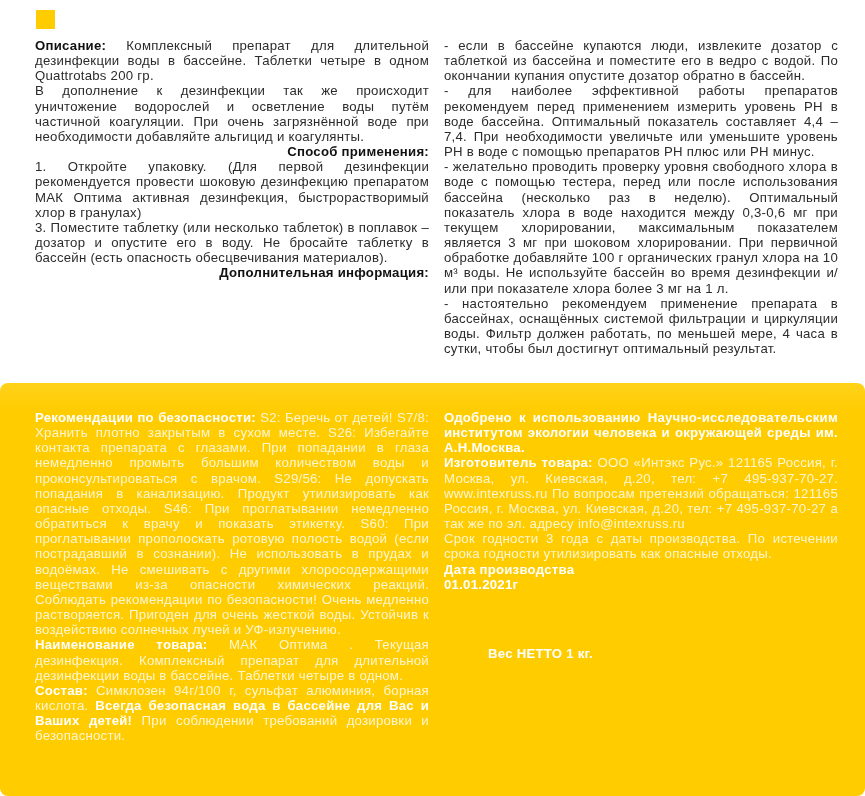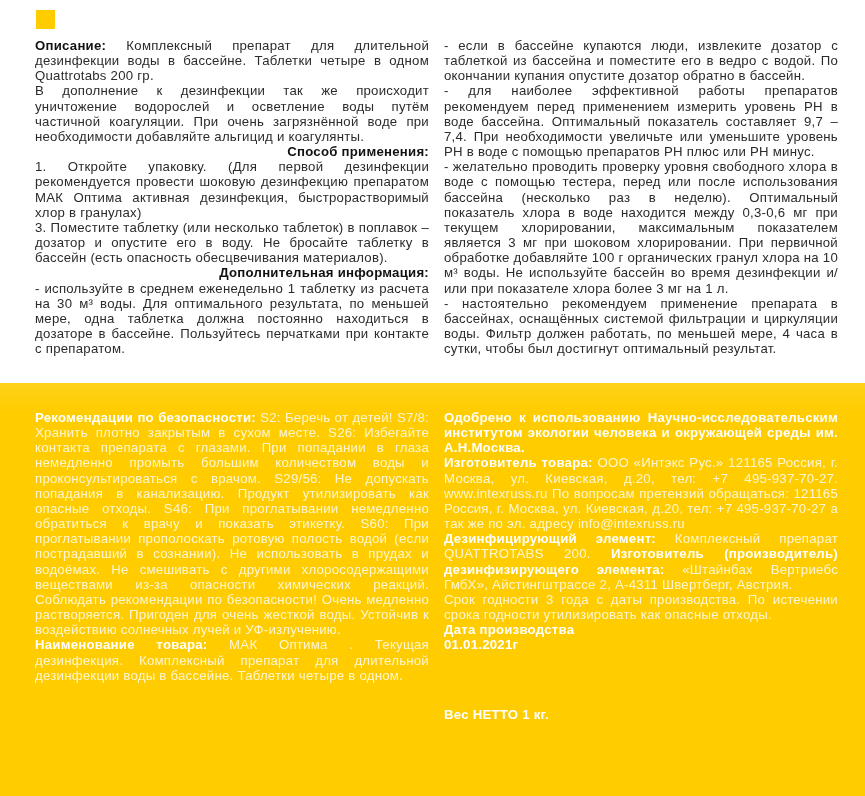--- a/index.html
+++ b/index.html
@@ -6,21 +6,21 @@
   body{
     width:865px;height:796px;overflow:hidden;background:#ffffff;
     font-family:"Liberation Sans","DejaVu Sans",sans-serif;
     -webkit-font-smoothing:antialiased;
   }
   .page{position:relative;width:865px;height:796px;}
   .corner-mark{
     position:absolute;left:36px;top:10px;width:19px;height:19px;
     background:#ffcc00;
   }
-  section{box-sizing:border-box;}
+  section{box-sizing:border-box;border-radius:8px;}
   .white-sec{
     width:865px;height:383px;background:#ffffff;
     padding:38px 27px 0 35px;
     display:flex;gap:15px;
   }
   .yellow-sec{
     width:865px;height:413px;
     background:linear-gradient(180deg,#ffd21a 0%,#ffcc00 7%,#ffcc00 100%);
     padding:27px 27px 0 35px;
     display:flex;gap:15px;
@@ -33,56 +33,55 @@
   }
   .white-sec strong,.white-sec .h{color:#111111;font-weight:700;}
   .white-sec .h{text-align:right;}
   .yellow-sec p{
     font-size:13.2px;line-height:15.15px;letter-spacing:0.25px;
     color:rgba(255,255,255,0.82);text-align:justify;
   }
   .yellow-sec strong,.yellow-sec .b{color:#ffffff;font-weight:700;}
   .left-align{text-align:left;}
   .mt26{}
-  .mt54{margin-top:54px;}
+  .mt54{margin-top:54px;margin-left:44px;}
 </style>
 </head>
 <body>
 
 <div class="page">
 
   <div class="corner-mark"></div>
 
   <section class="white-sec">
     <div class="col">
       <p><strong>Описание:</strong><span> Комплексный препарат для длительной дезинфекции воды в бассейне. Таблетки четыре в одном Quattrotabs 200 гр.</span></p>
       <p>В дополнение к дезинфекции так же происходит уничтожение водорослей и осветление воды путём частичной коагуляции. При очень загрязнённой воде при необходимости добавляйте альгицид и коагулянты.</p>
       <p class="h">Способ применения:</p>
       <p>1. Откройте упаковку. (Для первой дезинфекции рекомендуется провести шоковую дезинфекцию препаратом МАК Оптима активная дезинфекция, быстрорастворимый хлор в гранулах)</p>
       <p>3. Поместите таблетку (или несколько таблеток) в поплавок – дозатор и опустите его в воду. Не бросайте таблетку в бассейн (есть опасность обесцвечивания материалов).</p>
       <p class="h">Дополнительная информация:</p>
-      <p>- используйте в среднем еженедельно 1 таблетку из расчета на 30 м³ воды. Для оптимального результата, по меньшей мере, одна таблетка должна постоянно находиться в дозаторе в бассейне. Пользуйтесь перчатками при контакте с препаратом.</p>
     </div>
     <div class="col">
       <p>- если в бассейне купаются люди, извлеките дозатор с таблеткой из бассейна и поместите его в ведро с водой. По окончании купания опустите дозатор обратно в бассейн.</p>
-      <p>- для наиболее эффективной работы препаратов рекомендуем перед применением измерить уровень PH в воде бассейна. Оптимальный показатель составляет 9,7 – 7,4. При необходимости увеличьте или уменьшите уровень PH в воде с помощью препаратов PH плюс или PH минус.</p>
+      <p>- для наиболее эффективной работы препаратов рекомендуем перед применением измерить уровень PH в воде бассейна. Оптимальный показатель составляет 4,4 – 7,4. При необходимости увеличьте или уменьшите уровень PH в воде с помощью препаратов PH плюс или PH минус.</p>
       <p>- желательно проводить проверку уровня свободного хлора в воде с помощью тестера, перед или после использования бассейна (несколько раз в неделю). Оптимальный показатель хлора в воде находится между 0,3-0,6 мг при текущем хлорировании, максимальным показателем является 3  мг при шоковом хлорировании. При первичной обработке добавляйте 100 г органических гранул хлора на 10  м³ воды. Не используйте бассейн во время дезинфекции и/или при показателе хлора более 3 мг на 1 л.</p>
       <p>- настоятельно рекомендуем применение препарата в бассейнах, оснащённых системой фильтрации и циркуляции воды. Фильтр должен работать, по меньшей мере, 4 часа в сутки, чтобы был достигнут оптимальный результат.</p>
     </div>
   </section>
 
   <section class="yellow-sec">
     <div class="col">
       <p><strong>Рекомендации по безопасности:</strong><span> S2: Беречь от детей! S7/8: Хранить плотно закрытым в сухом месте. S26: Избегайте контакта препарата с глазами. При попадании в глаза немедленно промыть большим количеством воды и проконсультироваться с врачом. S29/56: Не допускать попадания в канализацию. Продукт утилизировать как опасные отходы. S46: При проглатывании немедленно обратиться к врачу и показать этикетку. S60: При проглатывании прополоскать ротовую полость водой (если пострадавший в  сознании). Не использовать в прудах и водоёмах. Не смешивать с другими хлоросодержащими веществами из-за опасности химических реакций. Соблюдать рекомендации по безопасности! Очень медленно растворяется. Пригоден для очень жесткой воды. Устойчив к воздействию солнечных лучей и УФ-излучению.</span></p>
       <p><strong>Наименование товара:</strong><span> МАК Оптима . Текущая дезинфекция. Комплексный препарат для длительной дезинфекции воды в  бассейне. Таблетки четыре в одном.</span></p>
+      <p><strong>Состав:</strong><span> Симклозен 94г/100 г, сульфат алюминия, борная кислота. </span><strong>Всегда безопасная вода в бассейне для Вас и Ваших детей!</strong><span> При соблюдении требований дозировки и безопасности.</span></p>
     </div>
     <div class="col">
       <p class="b">Одобрено к использованию Научно-исследовательским институтом экологии человека и окружающей среды им. А.Н.Москва.</p>
       <p><strong>Изготовитель товара:</strong><span> ООО «Интэкс Рус.» 121165 Россия, г. Москва, ул. Киевская, д.20, тел: +7 495-937-70-27. www.intexruss.ru По вопросам претензий обращаться: 121165 Россия, г. Москва, ул. Киевская, д.20, тел: +7 495-937-70-27 а так же по эл. адресу info@intexruss.ru</span></p>
-      <p><strong>Дезинфицирующий элемент:</strong><span> Комплексный препарат QUATTROTABS 200. </span><strong>Изготовитель (производитель) дезинфизирующего элемента:</strong><span> «Штайнбах Вертриебс ГмбХ», Айстингштрассе 2, А-4311 Швертберг, Австрия.</span></p>
       <p>Срок годности 3 года с даты производства. По истечении срока годности утилизировать как опасные отходы.</p>
       <p class="b left-align mt26">Дата производства</p>
       <p class="b left-align">01.01.2021г</p>
       <p class="b left-align mt54">Вес НЕТТО 1 кг.</p>
     </div>
   </section>
 
 </div>
 
 </body></html>

